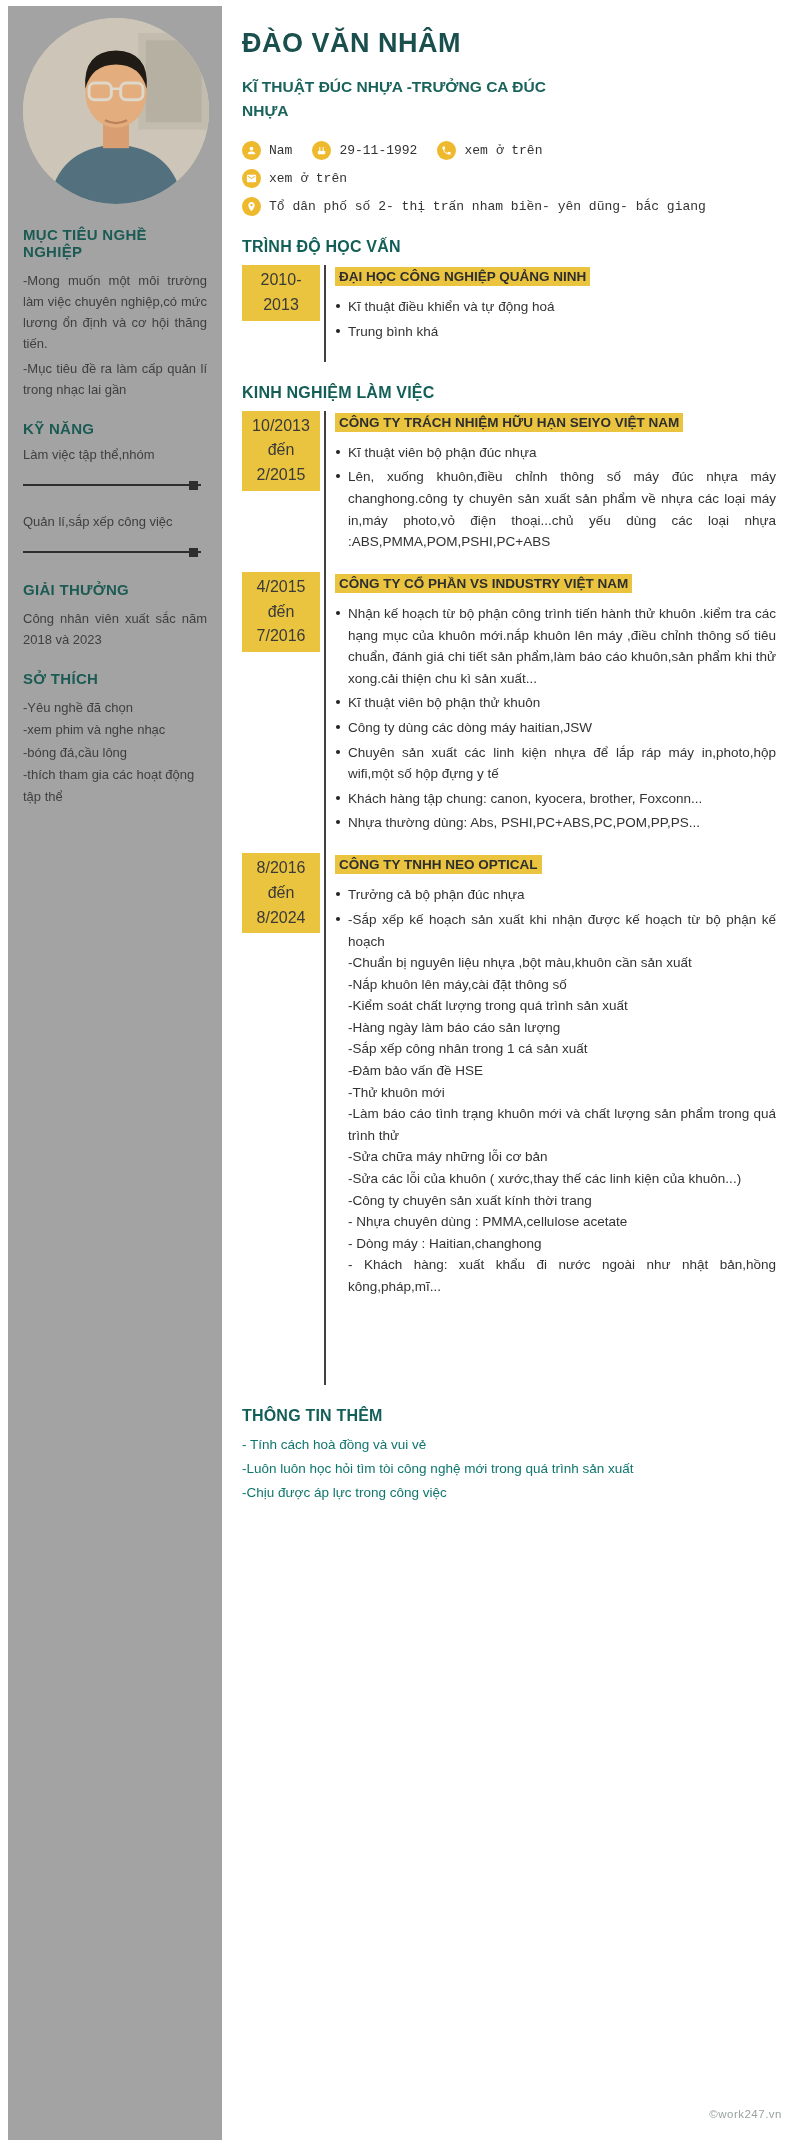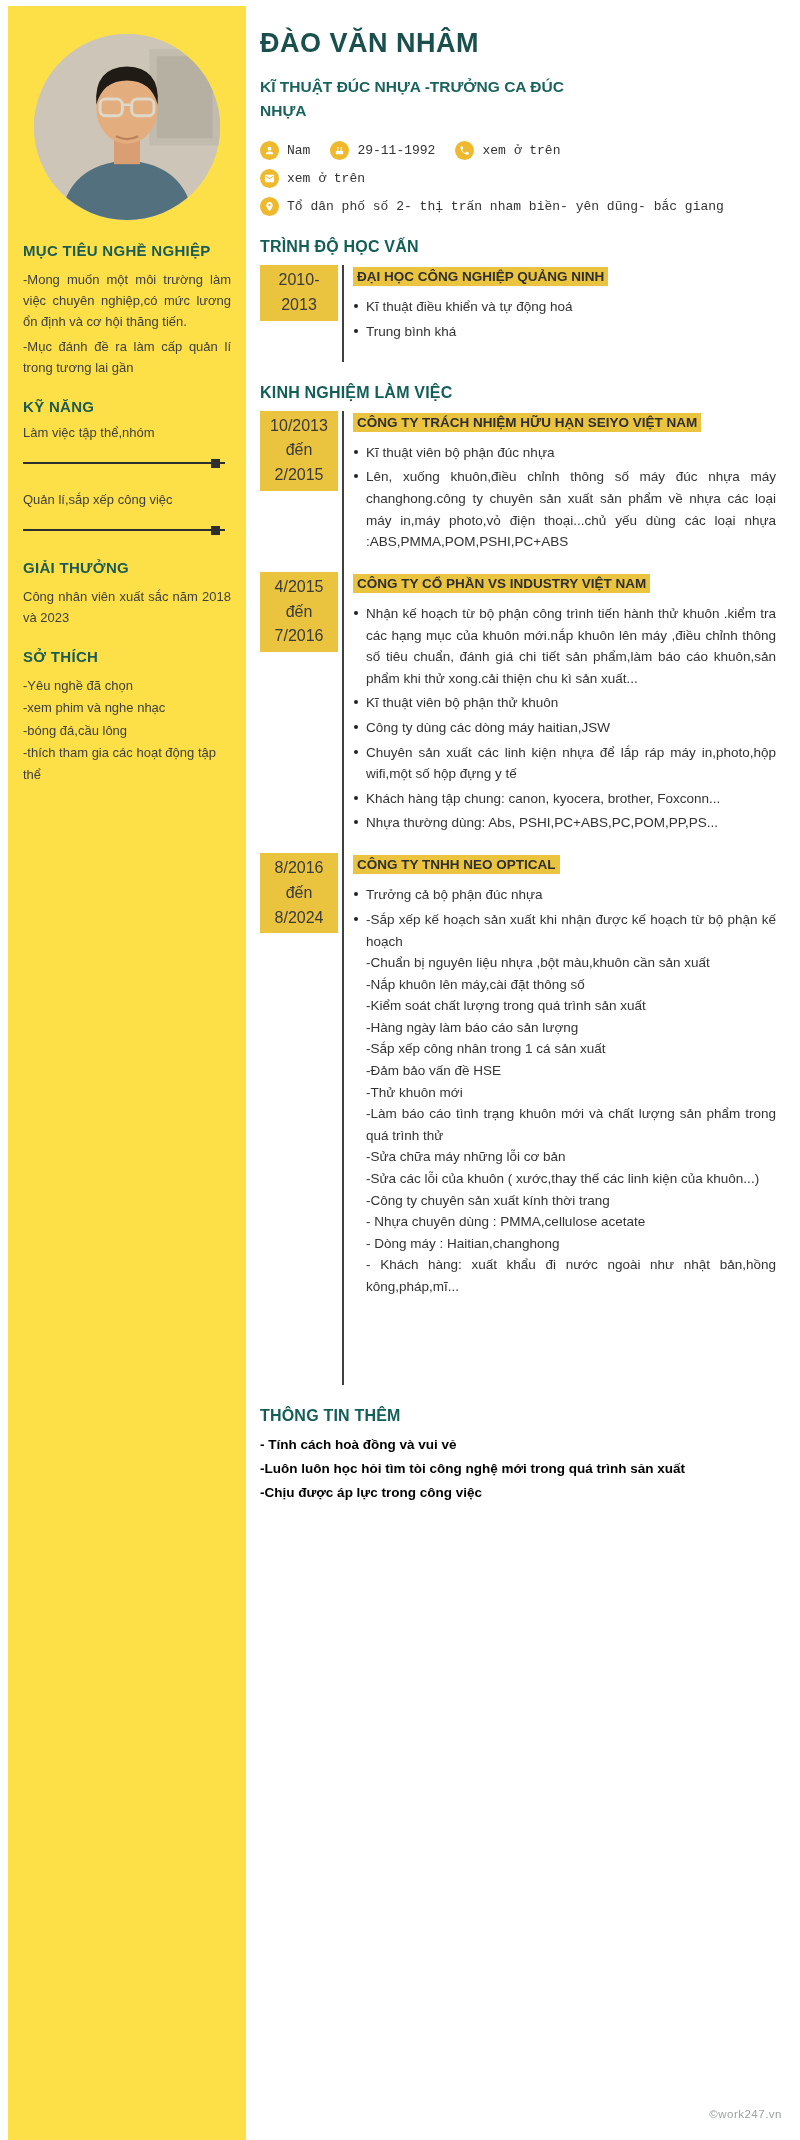--- a/index.html
+++ b/index.html
@@ -8,23 +8,23 @@
 
   .page {
     width: 800px; min-height: 2140px; position: relative;
     display: flex; align-items: stretch;
     padding: 6px 8px 0 8px; background: #fff;
     outline: 1px solid #ececec;
   }
 
   
   .sidebar {
-    width: 238px; flex-shrink: 0;
-    background: #fde047;
-    padding: 24px 15px 30px 15px;
+    width: 214px; flex-shrink: 0;
+    background: #a3a3a3;
+    padding: 8px 15px 30px 15px;
   }
   .photo-wrap {
     width: 186px; height: 186px; border-radius: 50%;
     margin: 4px auto 22px auto; overflow: hidden; background: #cdc6b8;
   }
   .photo-wrap svg { width: 100%; height: 100%; display: block; }
 
   .side-heading {
     color: #1b5b54; font-size: 15px; font-weight: bold;
     letter-spacing: .3px; margin: 20px 0 10px 0;
@@ -39,21 +39,21 @@
     position: relative; height: 2px; background: #2e2e2e;
     margin: 22px 2px 28px 0; width: 97%;
   }
   .skill-handle {
     position: absolute; top: -3.5px; width: 9px; height: 9px;
     background: #2e2e2e; left: 95%;
   }
   .hobby-line { font-size: 13px; color: #3f3f3f; line-height: 1.7; margin: 0; }
 
   
-  .main { flex: 1; padding: 22px 16px 0 14px; position: relative; }
+  .main { flex: 1; padding: 22px 16px 0 20px; position: relative; }
 
   .cv-name {
     font-size: 27px; font-weight: bold; color: #194f4c;
     letter-spacing: .5px; margin: 0 0 16px 0;
   }
   .cv-title {
     font-size: 15.5px; font-weight: bold; color: #1a635c;
     line-height: 1.55; max-width: 345px; margin: 0 0 18px 0;
   }
 
@@ -94,22 +94,22 @@
     position: relative; padding-left: 13px; margin: 0 0 3px 0;
     font-size: 13.5px; color: #333; line-height: 1.6; text-align: justify;
   }
   .bullets li::before {
     content: ""; position: absolute; left: 1px; top: 8px;
     width: 4px; height: 4px; border-radius: 50%; background: #222;
   }
   .multiline { white-space: pre-line; }
 
   .extra-line {
-    font-size: 13.5px; color: #000000; line-height: 1.65;
-    text-align: justify; margin: 0 0 2px 0; font-weight: bold;
+    font-size: 13.5px; color: #0f766e; line-height: 1.65;
+    text-align: justify; margin: 0 0 2px 0;
   }
 
   .footer {
     position: absolute; right: 18px; bottom: 20px;
     font-size: 11.5px; color: #9aa39f; letter-spacing: .5px;
   }
 </style>
 </head>
 <body>
 
@@ -129,21 +129,21 @@
         <rect x="35.5" y="35" width="12" height="9" rx="3" fill="none" stroke="#ded8ca" stroke-width="1.6"></rect>
         <rect x="52.5" y="35" width="12" height="9" rx="3" fill="none" stroke="#ded8ca" stroke-width="1.6"></rect>
         <line x1="47.5" y1="38" x2="52.5" y2="38" stroke="#ded8ca" stroke-width="1.4"></line>
         <path d="M44 55 Q50 58 56 55" stroke="#b9825a" stroke-width="1.2" fill="none"></path>
       </svg>
     </div>
 
     <section>
       <h2 class="side-heading">MỤC TIÊU NGHỀ NGHIỆP</h2>
       <p class="side-text">-Mong muốn một môi trường làm việc chuyên nghiệp,có mức lương ổn định và cơ hội thăng tiến.</p>
-      <p class="side-text">-Mục đánh đề ra làm cấp quản lí trong tương lai gần</p>
+      <p class="side-text">-Mục tiêu đề ra làm cấp quản lí trong nhạc lai gần</p>
     </section>
 
     <section>
       <h2 class="side-heading">KỸ NĂNG</h2>
       <div class="skill">
         <div class="skill-label">Làm việc tập thể,nhóm</div>
         <div class="skill-bar">
           <span class="skill-handle" style="left: calc(95% - 4px);"></span>
         </div>
       </div>

